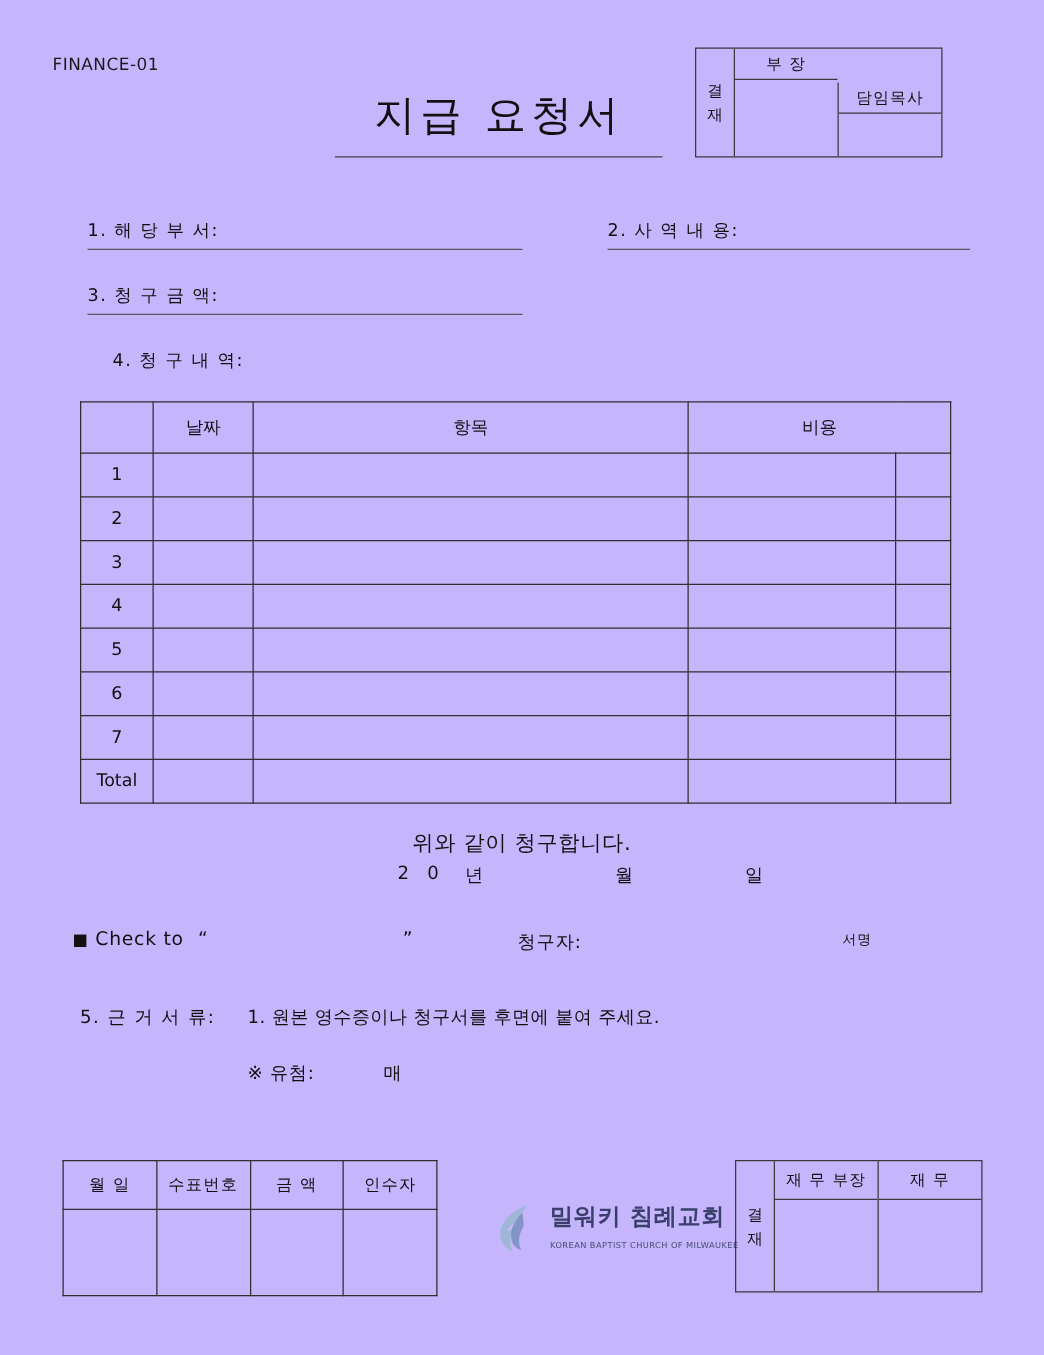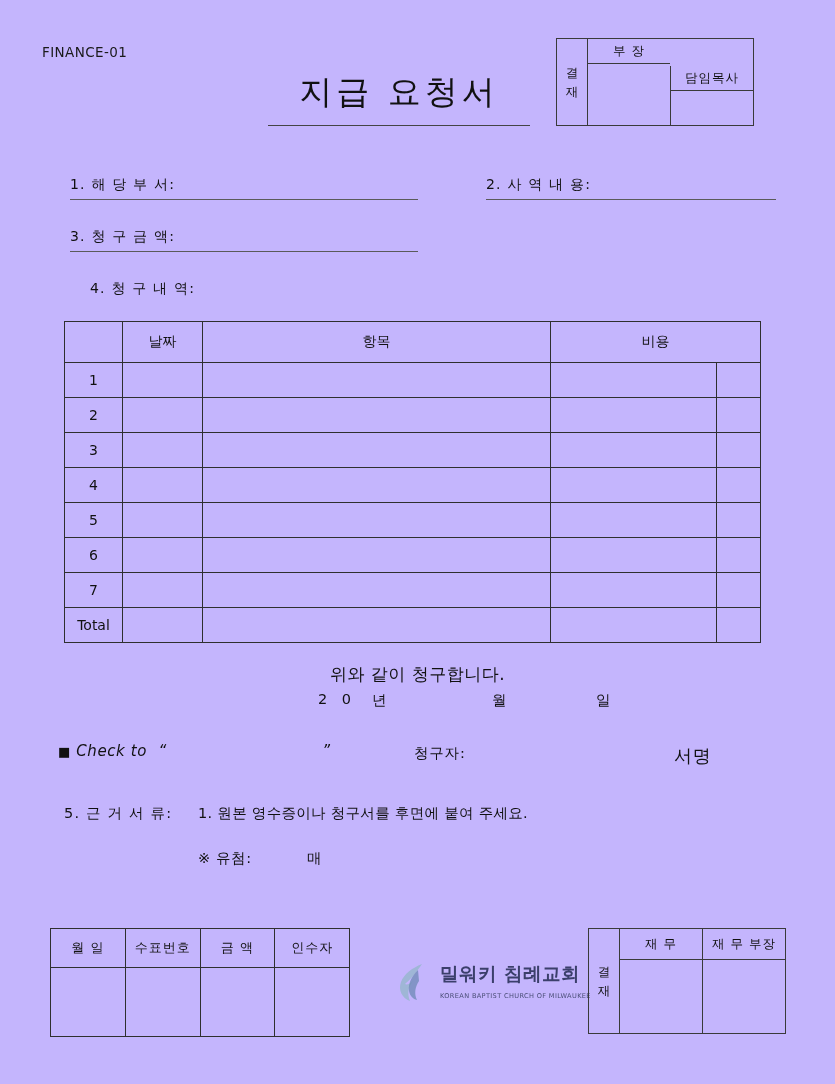--- a/index.html
+++ b/index.html
@@ -150,37 +150,36 @@
   .dl-y  { width: 120px; }
   .dl-m  { width: 104px; }
   .dl-d  { width: 60px; }
 
   .checkline {
     position: absolute;
     left: 58px;
     top: 742px;
     font-size: 15px;
     letter-spacing: 0.6px;
-    font-style: italic;
   }
   .checkline .sq { font-size: 13px; }
   .checkline .q1 { margin-left: 6px; }
   .checkline .q2 { margin-left: 150px; }
   .requester {
     position: absolute;
     left: 414px;
     top: 744px;
     font-size: 14.5px;
     letter-spacing: 0.8px;
   }
   .signature {
     position: absolute;
     left: 674px;
     top: 744px;
-    font-size: 18px;
+    font-size: 11px;
     letter-spacing: 0.8px;
   }
 
   .docs-label {
     position: absolute;
     left: 64px;
     top: 804px;
     font-size: 14.5px;
     letter-spacing: 1.2px;
   }
@@ -449,23 +448,23 @@
     </span>
   </div>
 
   <div class="approval-bottom">
     <div class="side">
       <span>결</span>
       <span>재</span>
     </div>
     <div class="cols">
       <div class="col">
+        <div class="hd">재 무 부장</div>
+        <div class="bd"></div>
+      </div>
+      <div class="col">
         <div class="hd">재 무</div>
         <div class="bd"></div>
       </div>
-      <div class="col">
-        <div class="hd">재 무 부장</div>
-        <div class="bd"></div>
-      </div>
     </div>
   </div>
 
 </div>
 
 </body></html>

